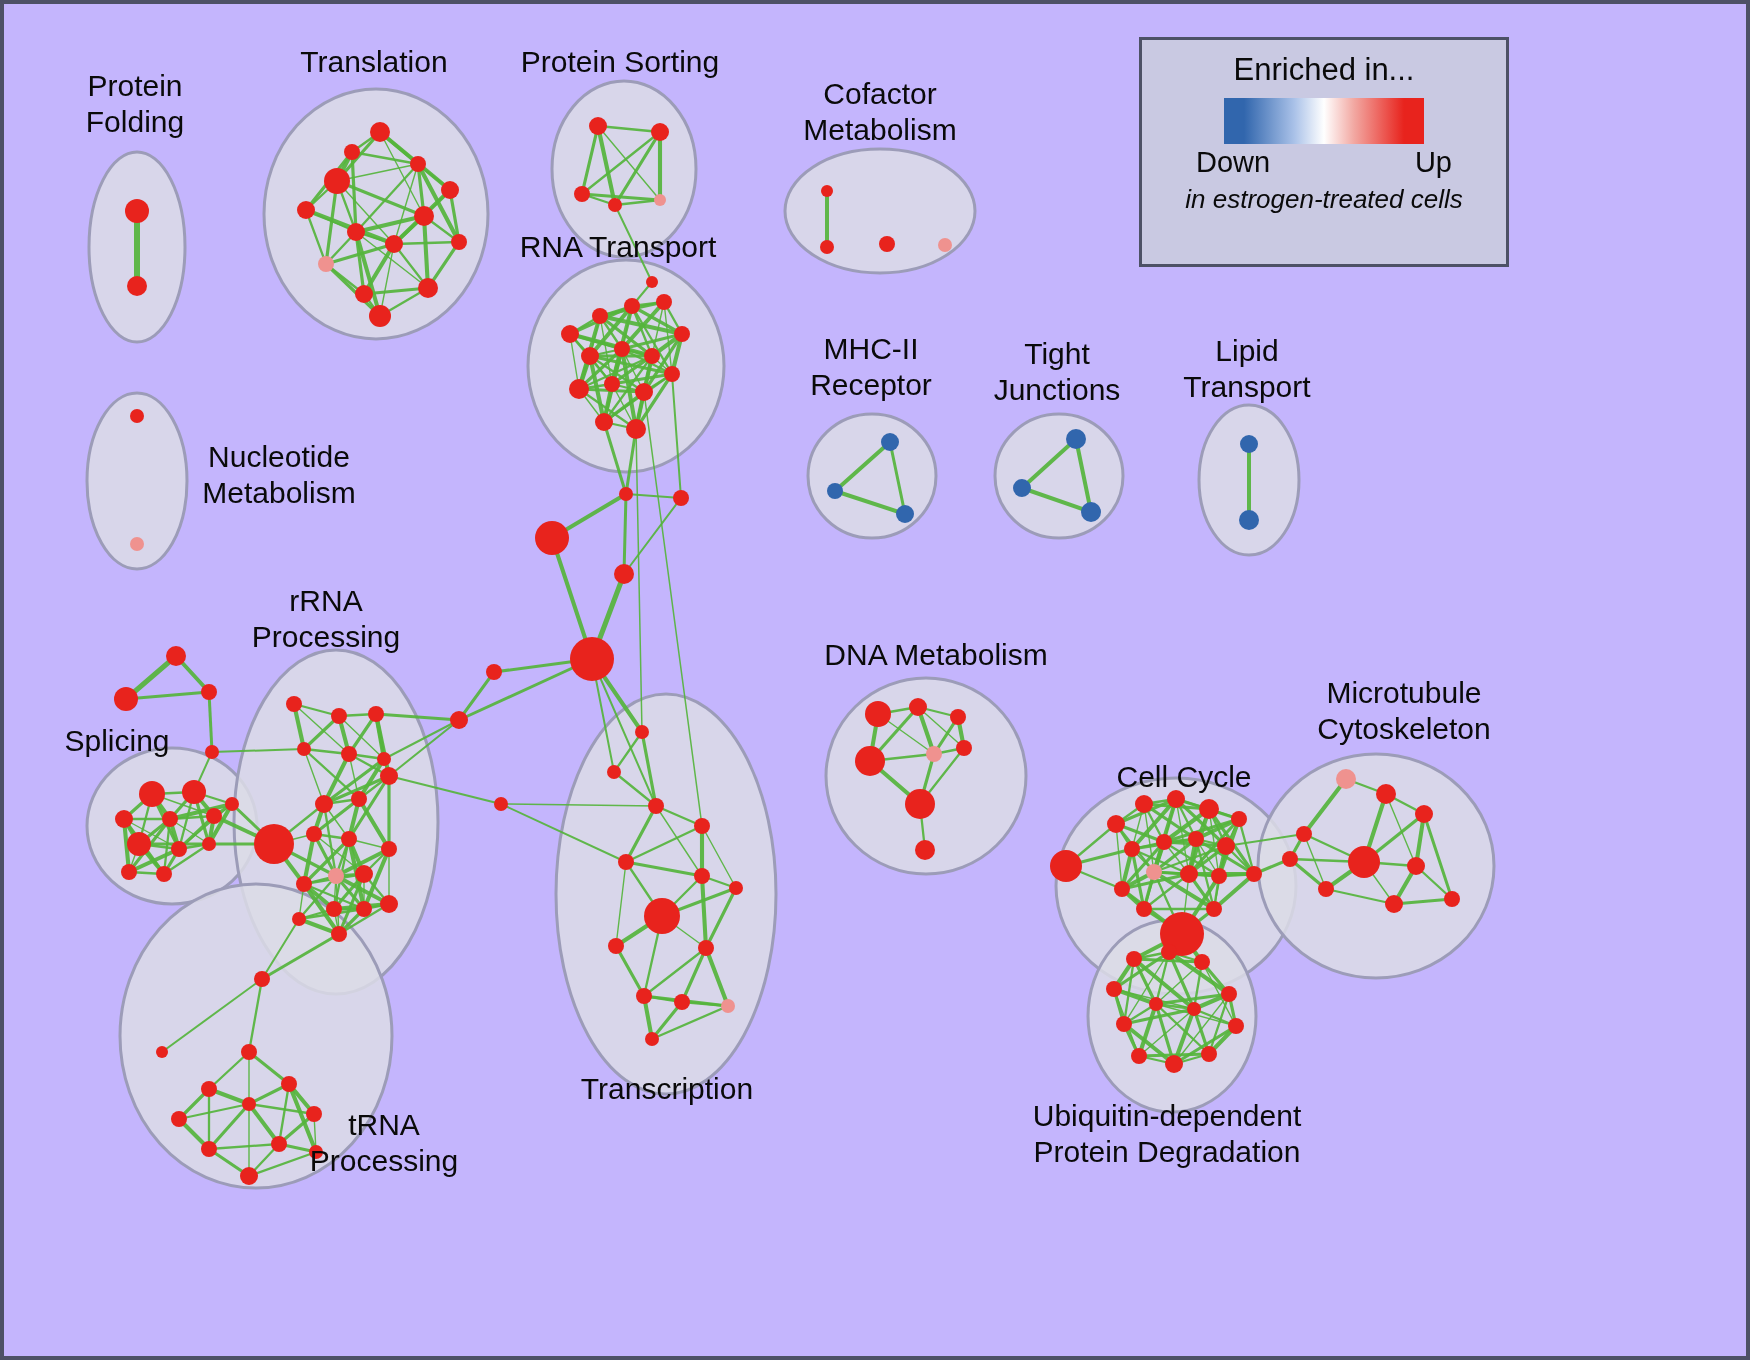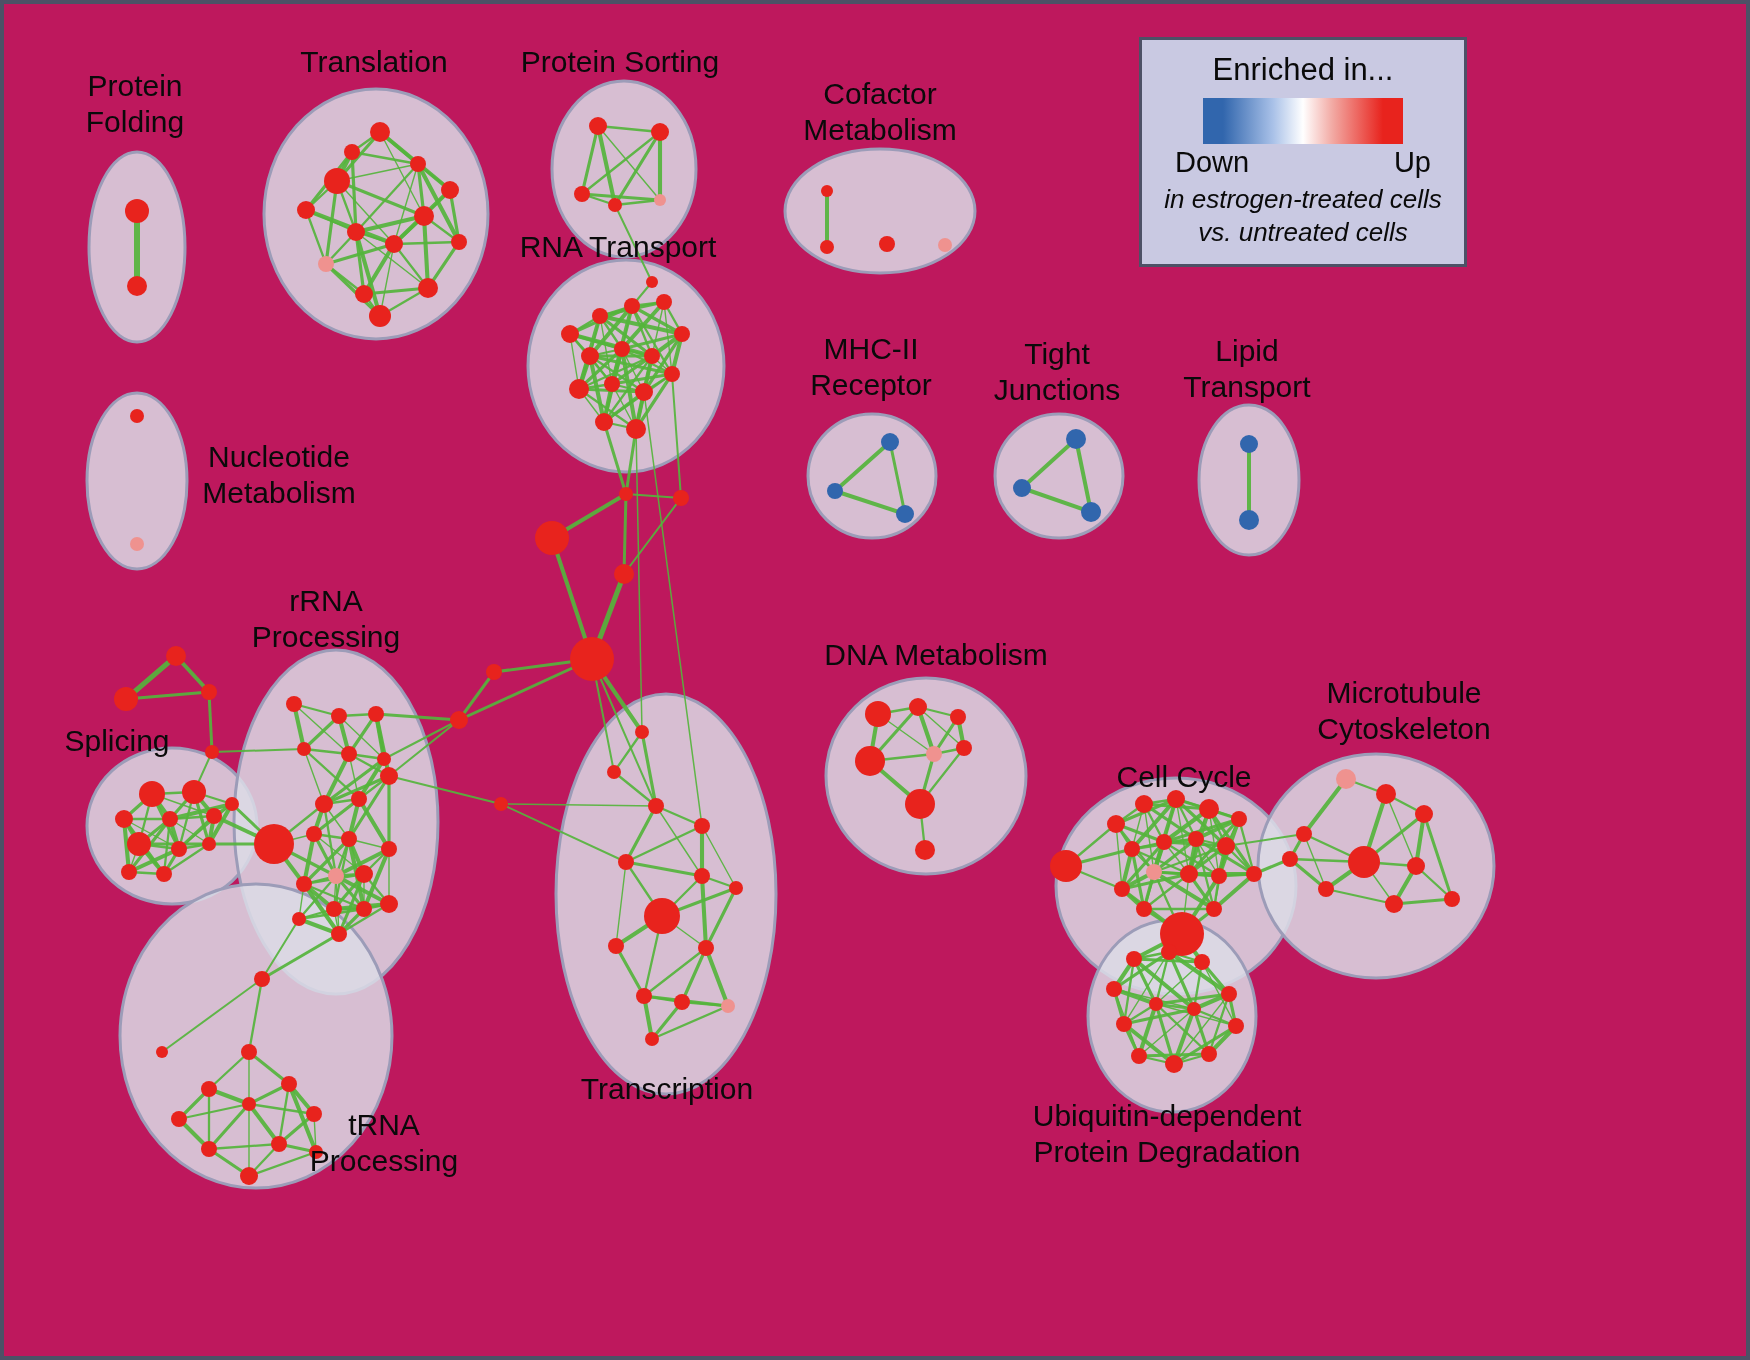--- a/index.html
+++ b/index.html
@@ -1,34 +1,34 @@
 <!DOCTYPE html>
 <html><head>
 <meta charset="utf-8">
 <style>
   html,body{margin:0;padding:0;background:#ffffff;}
   .figure{
     position:relative;
     width:1750px;height:1360px;
-    background:#be185d;
+    background:#c4b5fd;
     border:4px solid #4d5166;
     box-sizing:border-box;
     overflow:hidden;
     font-family:"Liberation Sans", sans-serif;
   }
   svg.network{position:absolute;left:0;top:0;}
   svg.network text{
     font-family:"Liberation Sans", sans-serif;
     font-size:30px;
     fill:#0a0a0a;
   }
   .legend{
     position:absolute;
     left:1135px;top:33px;
-    width:328px;height:230px;
+    width:370px;height:230px;
     background:#c9c9e2;
     border:3px solid #4d5166;
     box-sizing:border-box;
     text-align:center;
     color:#0a0a0a;
   }
   .legend-title{font-size:31px;margin-top:12px;}
   .gradient-bar{
     width:200px;height:46px;
     margin:10px auto 2px auto;
@@ -761,17 +761,16 @@
 
   <div class="legend">
     <div class="legend-title">Enriched in...</div>
     <div class="gradient-bar"></div>
     <div class="legend-row">
       <span>Down</span>
       <span>Up</span>
     </div>
     <div class="legend-sub">
       <div>in estrogen-treated cells</div>
-      <div>vs. untreated cells</div>
     </div>
   </div>
 
 </div>
 
 </body></html>

